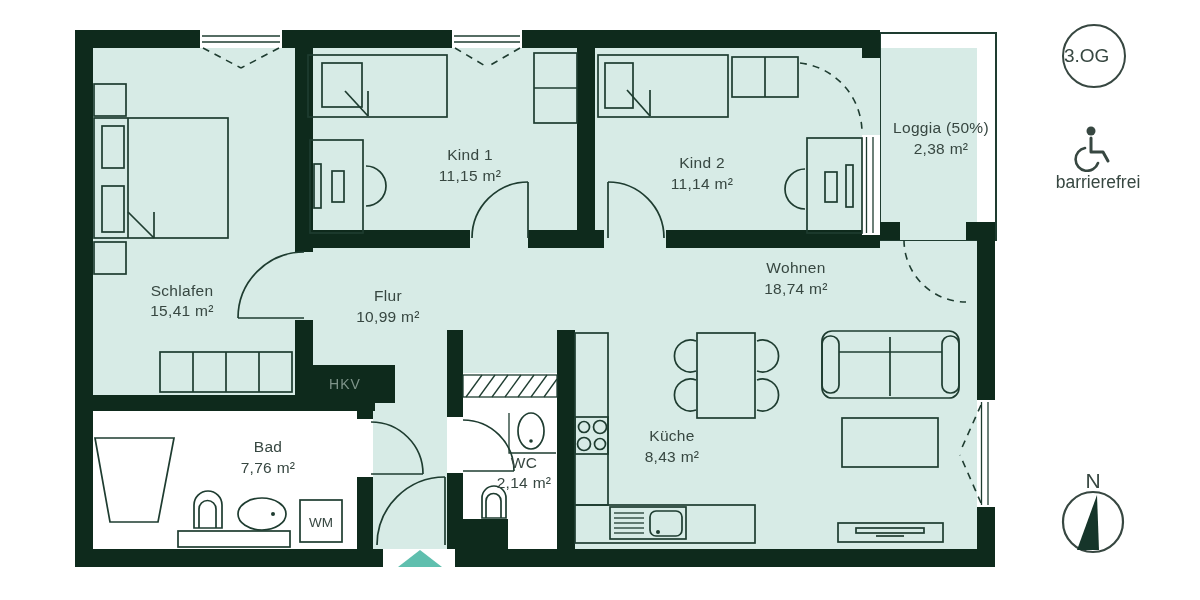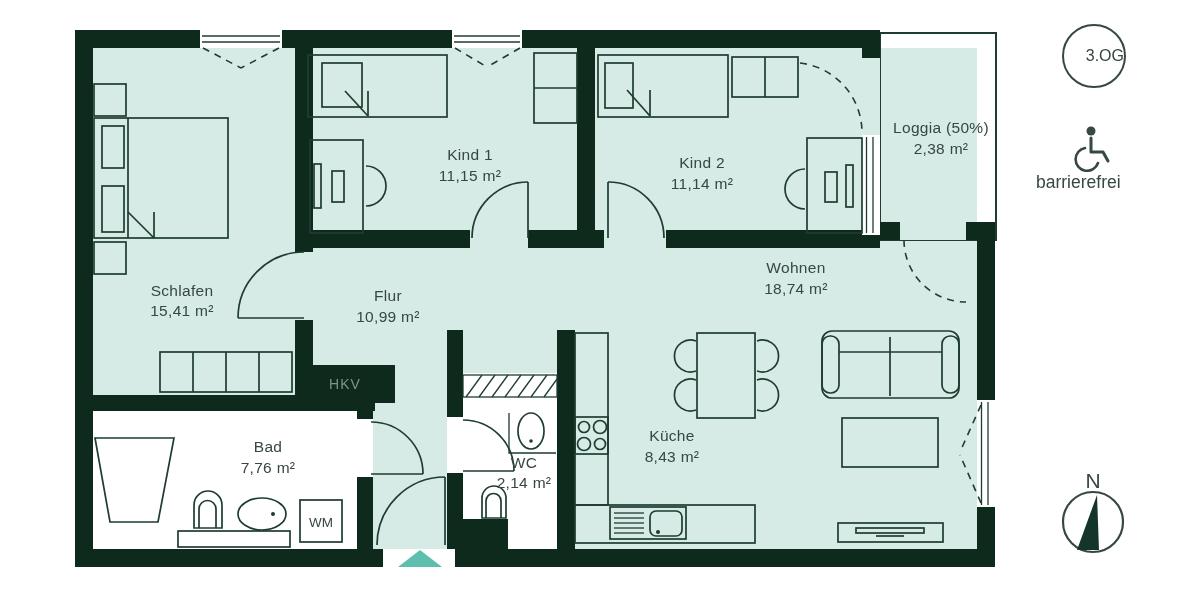--- a/index.html
+++ b/index.html
@@ -16,22 +16,22 @@
   svg text{font-family:"Liberation Sans", sans-serif;}
   .wall{fill:var(--wall);stroke:none;}
   .ln{stroke:var(--line);stroke-width:1.7;fill:none;}
   .ln2{stroke:var(--line);stroke-width:2;fill:none;}
   .thin{stroke:var(--line);stroke-width:1.3;fill:none;}
   .dash{stroke:var(--line);stroke-width:1.6;fill:none;stroke-dasharray:7 6;}
   .roomlabel{font-size:15.5px;fill:var(--text);text-anchor:middle;letter-spacing:.3px;}
   .smalllabel{font-size:13.5px;fill:var(--text);text-anchor:middle;}
   .hkvlabel{font-size:14px;fill:var(--muted);text-anchor:middle;letter-spacing:1px;}
   .badge-circle{position:absolute;left:1062px;top:24px;width:60px;height:60px;border:2.5px solid var(--text);
-                border-radius:50%;display:flex;align-items:center;justify-content:flex-end;font-size:16px;}
-  .accessible-label{position:absolute;left:1036px;top:172px;width:124px;text-align:left;font-size:17.5px;}
+                border-radius:50%;display:flex;align-items:center;justify-content:flex-start;font-size:19px;}
+  .accessible-label{position:absolute;left:1036px;top:172px;width:124px;text-align:center;font-size:17.5px;}
   .abs{position:absolute;}
 </style>
 </head>
 <body>
 
 <div id="stage">
 
   <svg width="1200" height="600" viewBox="0 0 1200 600">
 
     <g>

